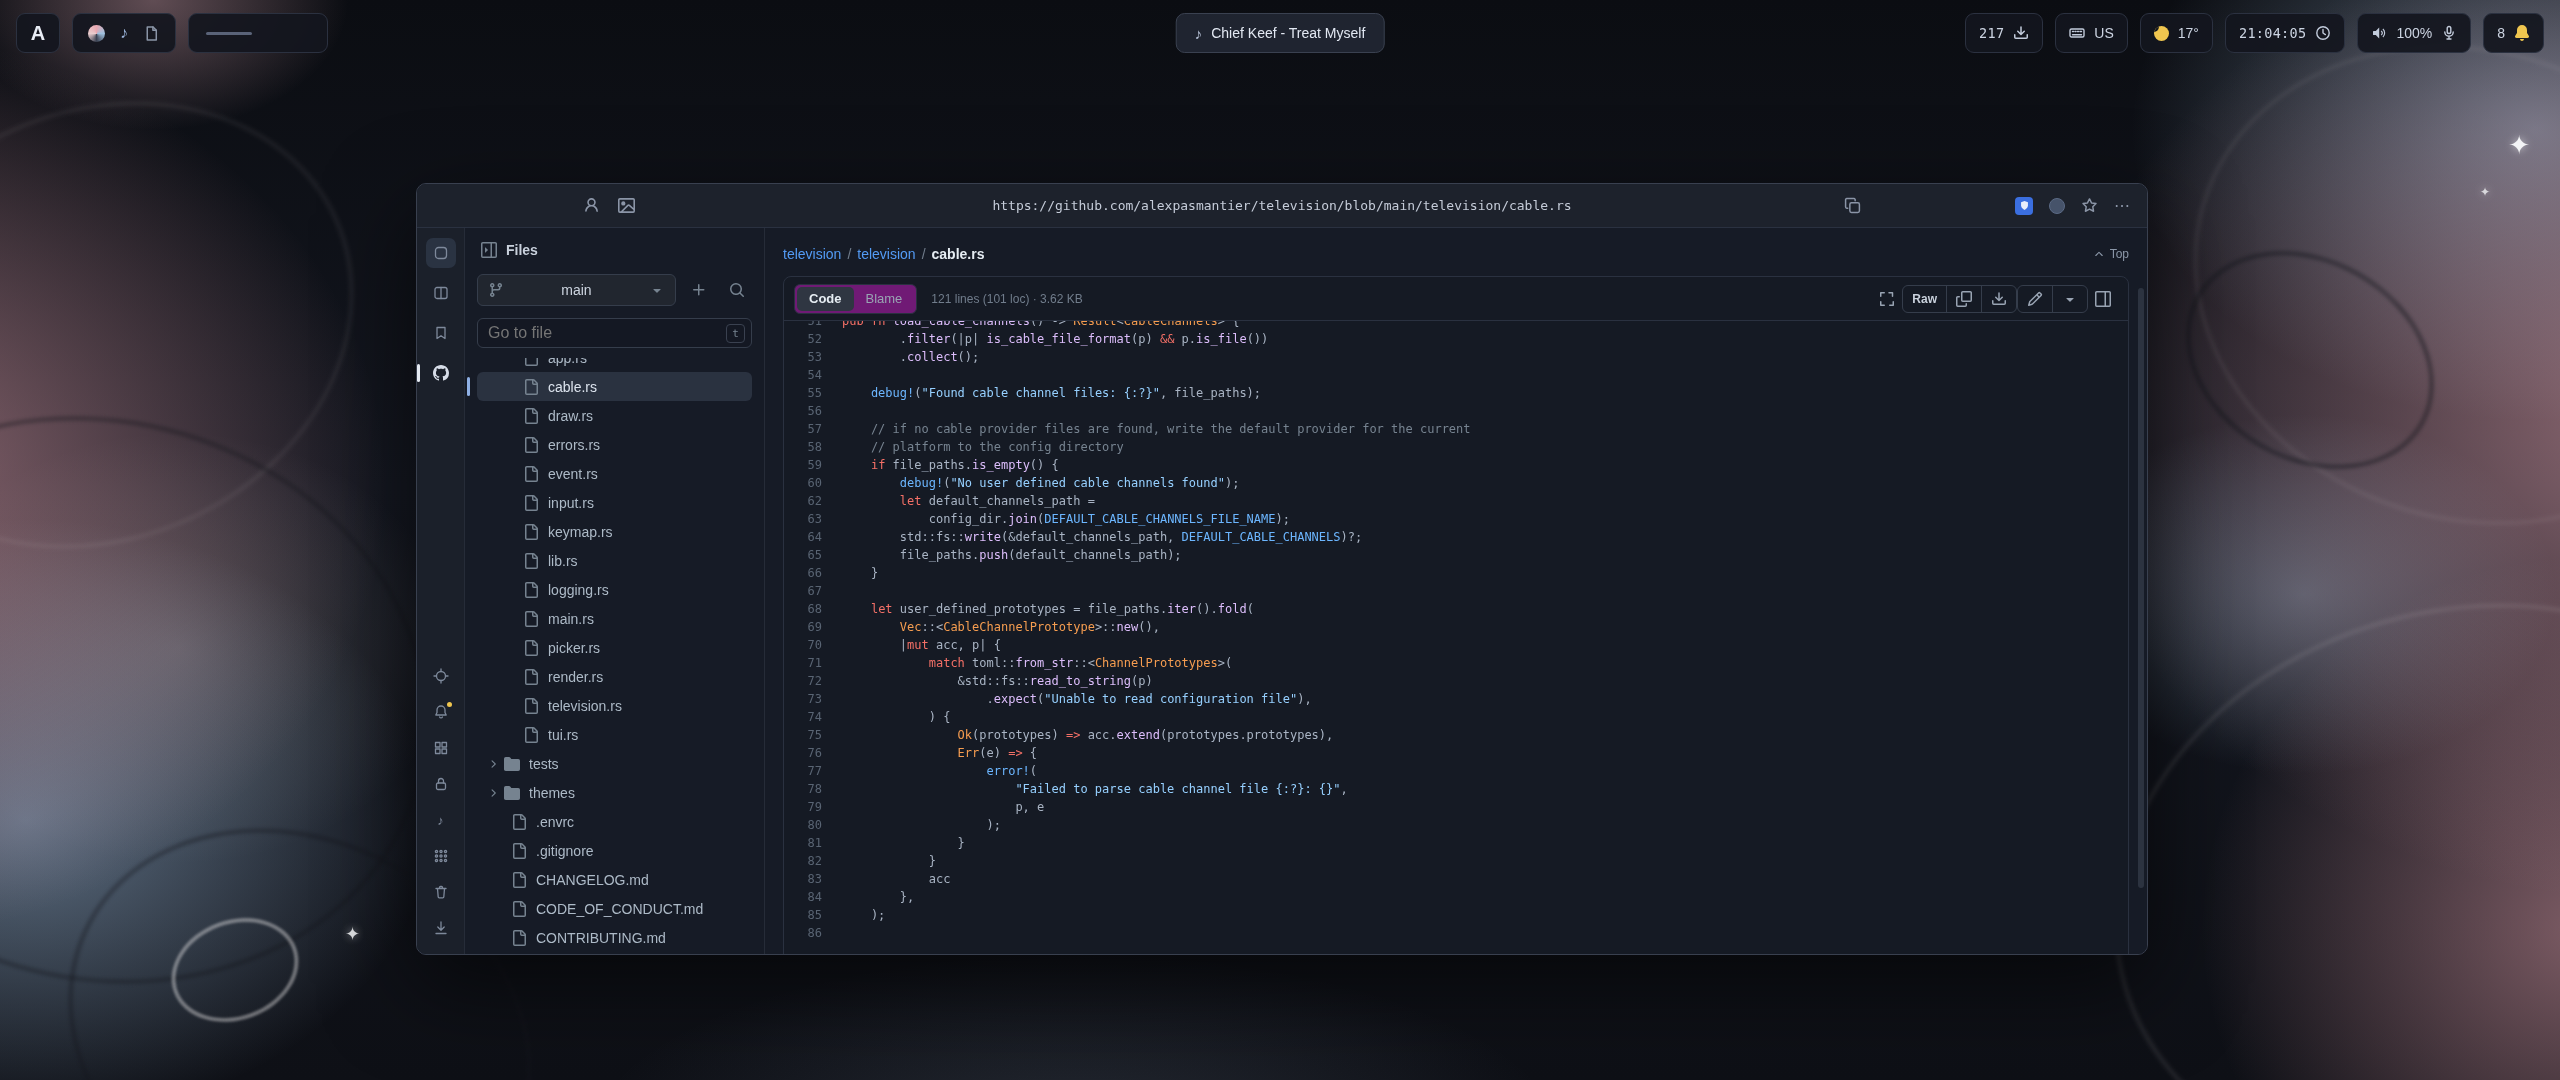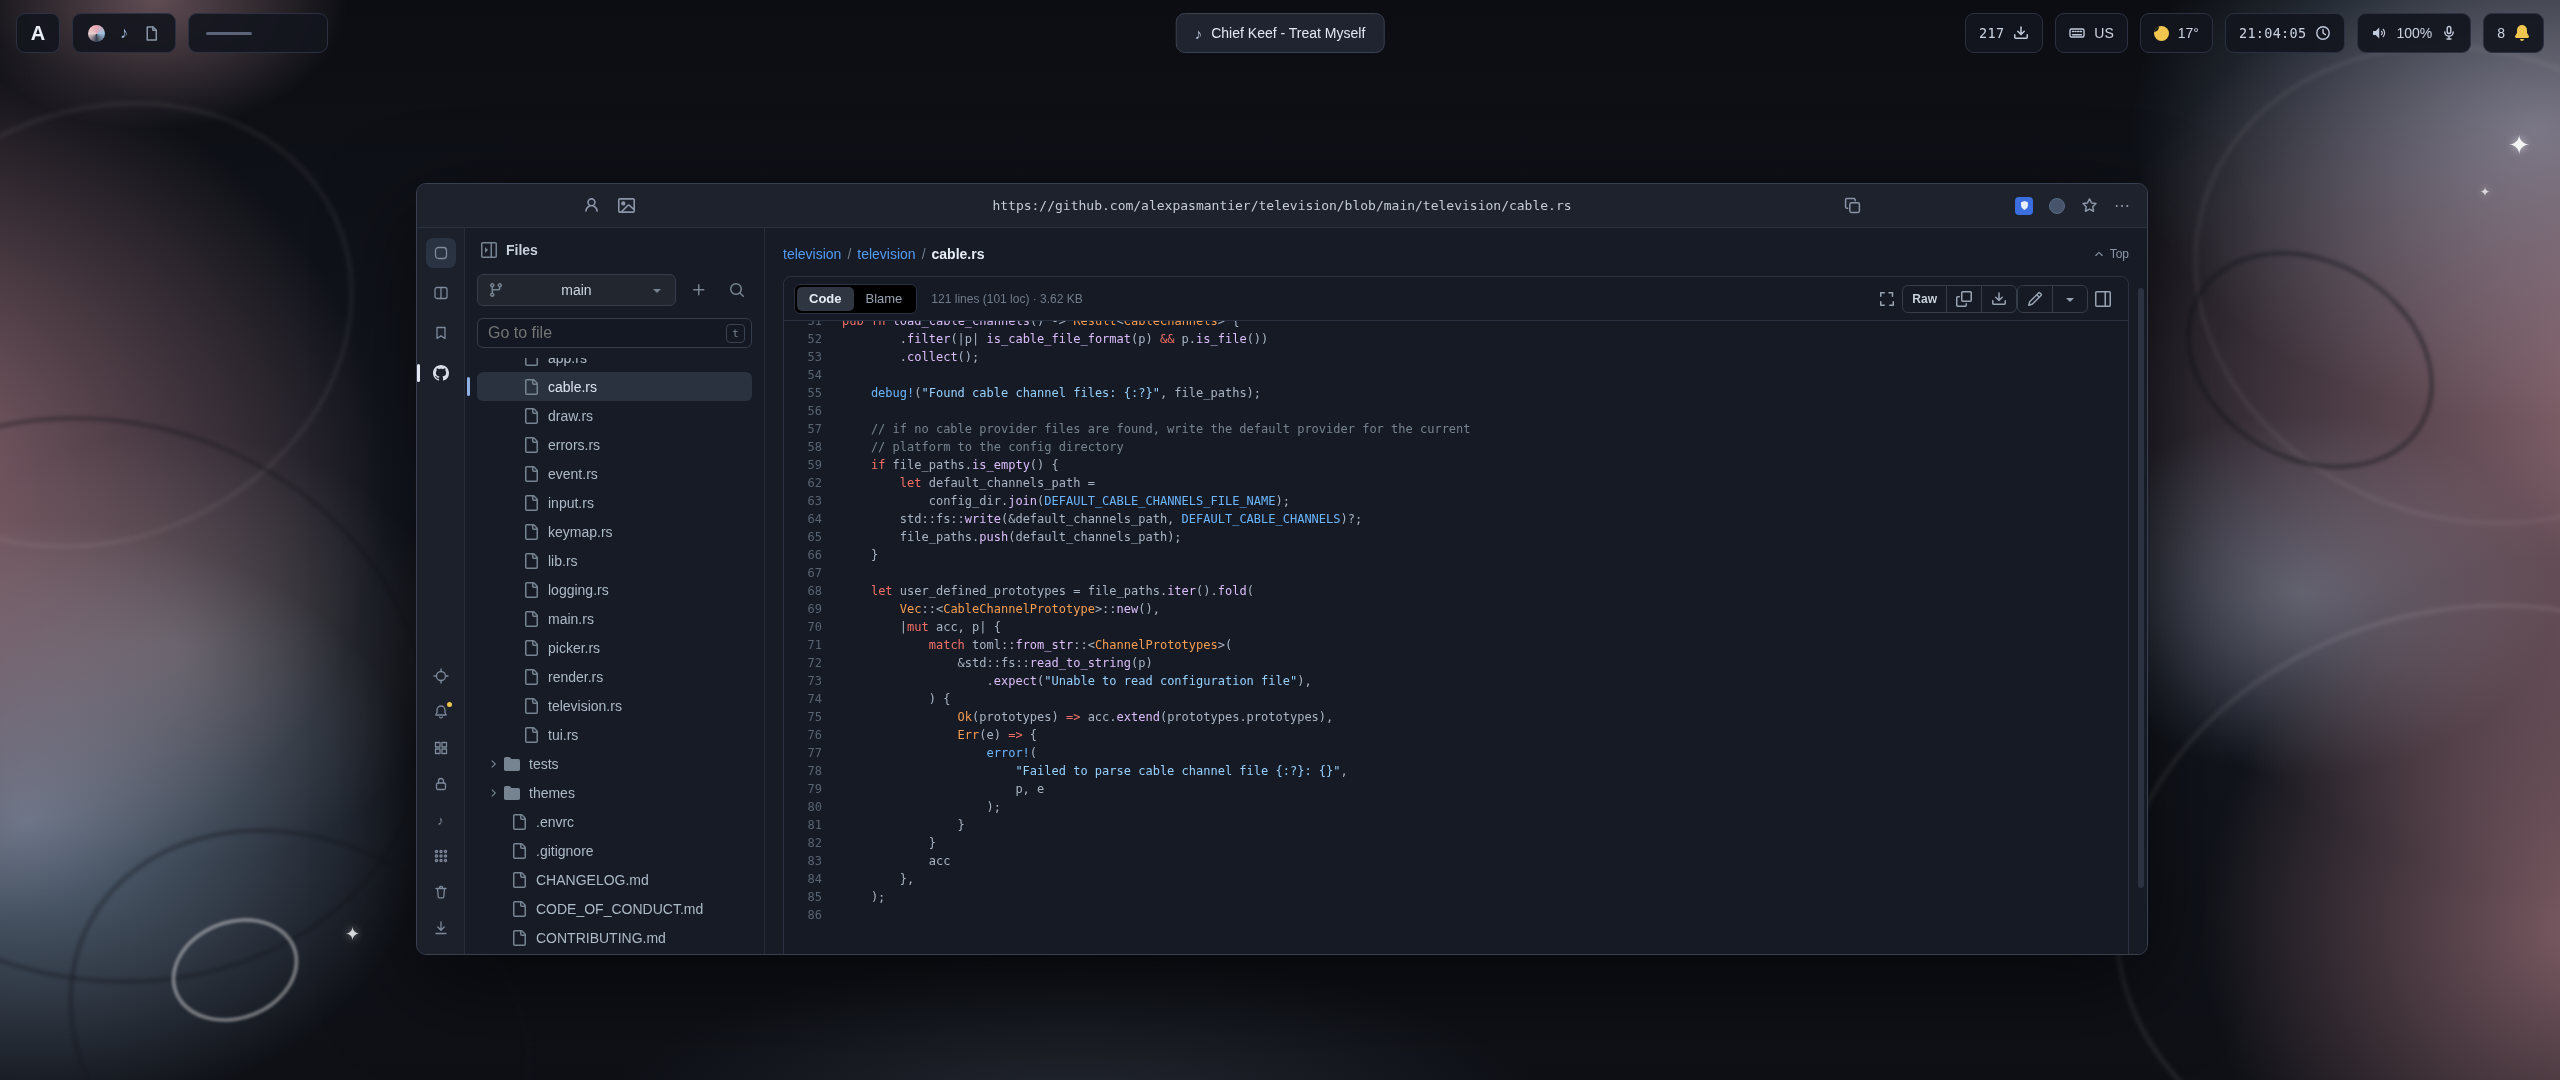--- a/index.html
+++ b/index.html
@@ -108,21 +108,21 @@
   .gh-main { flex:1; min-width:0; padding:10px 18px 0 18px; display:flex; flex-direction:column; }
   .crumbs { height:32px; display:flex; align-items:center; font-size:14px; gap:6px; }
   .crumb-link { color:#539bf5; cursor:pointer; }
   .crumb-sep { color:#717d8c; }
   .crumb-file { color:#e6edf3; font-weight:700; }
   .crumb-right { margin-left:auto; display:flex; align-items:center; gap:5px; color:#8b97a8; font-size:12px; }
   .crumb-right .oct { width:12px; height:12px; } .crumb-right .oct path { fill:#8b97a8; }
 
   .filebox { margin-top:6px; border:1px solid #2a3140; border-radius:8px 8px 0 0; background:#151a24; flex:1; display:flex; flex-direction:column; overflow:hidden; }
   .fb-head { height:44px; flex:0 0 auto; border-bottom:1px solid #2a3140; display:flex; align-items:center; padding:0 10px; gap:14px; }
-  .seg { display:flex; background:#000000; border:1px solid #2a3140; border-radius:6px; padding:2px; }
+  .seg { display:flex; background:#701a75; border:1px solid #2a3140; border-radius:6px; padding:2px; }
   .seg-btn { height:24px; padding:0 12px; border-radius:5px; font-size:13px; color:#99a4b3; display:flex; align-items:center; cursor:pointer; }
   .seg-btn.active { background:#2f3642; color:#e6edf3; font-weight:600; }
   .fb-meta { font-size:12px; color:#717d8c; }
   .fb-right { margin-left:auto; display:flex; align-items:center; }
   .btngroup { display:flex; border:1px solid #353d4b; border-radius:6px; height:28px; overflow:hidden; }
   .btngroup > * { display:flex; align-items:center; justify-content:center; padding:0 9px; border-right:1px solid #353d4b; color:#c9d1dc; font-size:12px; font-weight:600; cursor:pointer; }
   .btngroup > *:last-child { border-right:none; }
   .fb-right .oct path { fill:#99a4b3; }
 
   .codewrap { flex:1; overflow:hidden; font-family:"DejaVu Sans Mono", monospace; font-size:12px; line-height:18px; padding-top:0; }
@@ -581,20 +581,21 @@
             <div class="code-inner">
                 <div class="cl"><span class="ln">51</span><span class="lc"><span class="tk-k">pub</span><span class="tk-p"> </span><span class="tk-k">fn</span><span class="tk-p"> </span><span class="tk-f">load_cable_channels</span><span class="tk-p">() -&gt; </span><span class="tk-t">Result</span><span class="tk-p">&lt;</span><span class="tk-t">CableChannels</span><span class="tk-p">&gt; {</span></span></div>
                 <div class="cl"><span class="ln">52</span><span class="lc"><span class="tk-p">        .</span><span class="tk-f">filter</span><span class="tk-p">(|p| </span><span class="tk-f">is_cable_file_format</span><span class="tk-p">(p) </span><span class="tk-o">&amp;&amp;</span><span class="tk-p"> p.</span><span class="tk-f">is_file</span><span class="tk-p">())</span></span></div>
                 <div class="cl"><span class="ln">53</span><span class="lc"><span class="tk-p">        .</span><span class="tk-f">collect</span><span class="tk-p">();</span></span></div>
                 <div class="cl"><span class="ln">54</span><span class="lc"></span></div>
                 <div class="cl"><span class="ln">55</span><span class="lc"><span class="tk-m">    debug!</span><span class="tk-p">(</span><span class="tk-s">"Found cable channel files: {:?}"</span><span class="tk-p">, file_paths);</span></span></div>
                 <div class="cl"><span class="ln">56</span><span class="lc"></span></div>
                 <div class="cl"><span class="ln">57</span><span class="lc"><span class="tk-c">    // if no cable provider files are found, write the default provider for the current</span></span></div>
                 <div class="cl"><span class="ln">58</span><span class="lc"><span class="tk-c">    // platform to the config directory</span></span></div>
                 <div class="cl"><span class="ln">59</span><span class="lc"><span class="tk-p">    </span><span class="tk-k">if</span><span class="tk-p"> file_paths.</span><span class="tk-f">is_empty</span><span class="tk-p">() {</span></span></div>
+                <div class="cl"><span class="ln">60</span><span class="lc"><span class="tk-m">        debug!</span><span class="tk-p">(</span><span class="tk-s">"No user defined cable channels found"</span><span class="tk-p">);</span></span></div>
                 <div class="cl"><span class="ln">62</span><span class="lc"><span class="tk-p">        </span><span class="tk-k">let</span><span class="tk-p"> default_channels_path =</span></span></div>
                 <div class="cl"><span class="ln">63</span><span class="lc"><span class="tk-p">            config_dir.</span><span class="tk-f">join</span><span class="tk-p">(</span><span class="tk-n">DEFAULT_CABLE_CHANNELS_FILE_NAME</span><span class="tk-p">);</span></span></div>
                 <div class="cl"><span class="ln">64</span><span class="lc"><span class="tk-p">        std::fs::</span><span class="tk-f">write</span><span class="tk-p">(&amp;default_channels_path, </span><span class="tk-n">DEFAULT_CABLE_CHANNELS</span><span class="tk-p">)?;</span></span></div>
                 <div class="cl"><span class="ln">65</span><span class="lc"><span class="tk-p">        file_paths.</span><span class="tk-f">push</span><span class="tk-p">(default_channels_path);</span></span></div>
                 <div class="cl"><span class="ln">66</span><span class="lc"><span class="tk-p">    }</span></span></div>
                 <div class="cl"><span class="ln">67</span><span class="lc"></span></div>
                 <div class="cl"><span class="ln">68</span><span class="lc"><span class="tk-p">    </span><span class="tk-k">let</span><span class="tk-p"> user_defined_prototypes = file_paths.</span><span class="tk-f">iter</span><span class="tk-p">().</span><span class="tk-f">fold</span><span class="tk-p">(</span></span></div>
                 <div class="cl"><span class="ln">69</span><span class="lc"><span class="tk-p">        </span><span class="tk-t">Vec</span><span class="tk-p">::&lt;</span><span class="tk-t">CableChannelPrototype</span><span class="tk-p">&gt;::</span><span class="tk-f">new</span><span class="tk-p">(),</span></span></div>
                 <div class="cl"><span class="ln">70</span><span class="lc"><span class="tk-p">        |</span><span class="tk-k">mut</span><span class="tk-p"> acc, p| {</span></span></div>
                 <div class="cl"><span class="ln">71</span><span class="lc"><span class="tk-p">            </span><span class="tk-k">match</span><span class="tk-p"> toml::</span><span class="tk-f">from_str</span><span class="tk-p">::&lt;</span><span class="tk-t">ChannelPrototypes</span><span class="tk-p">&gt;(</span></span></div>

